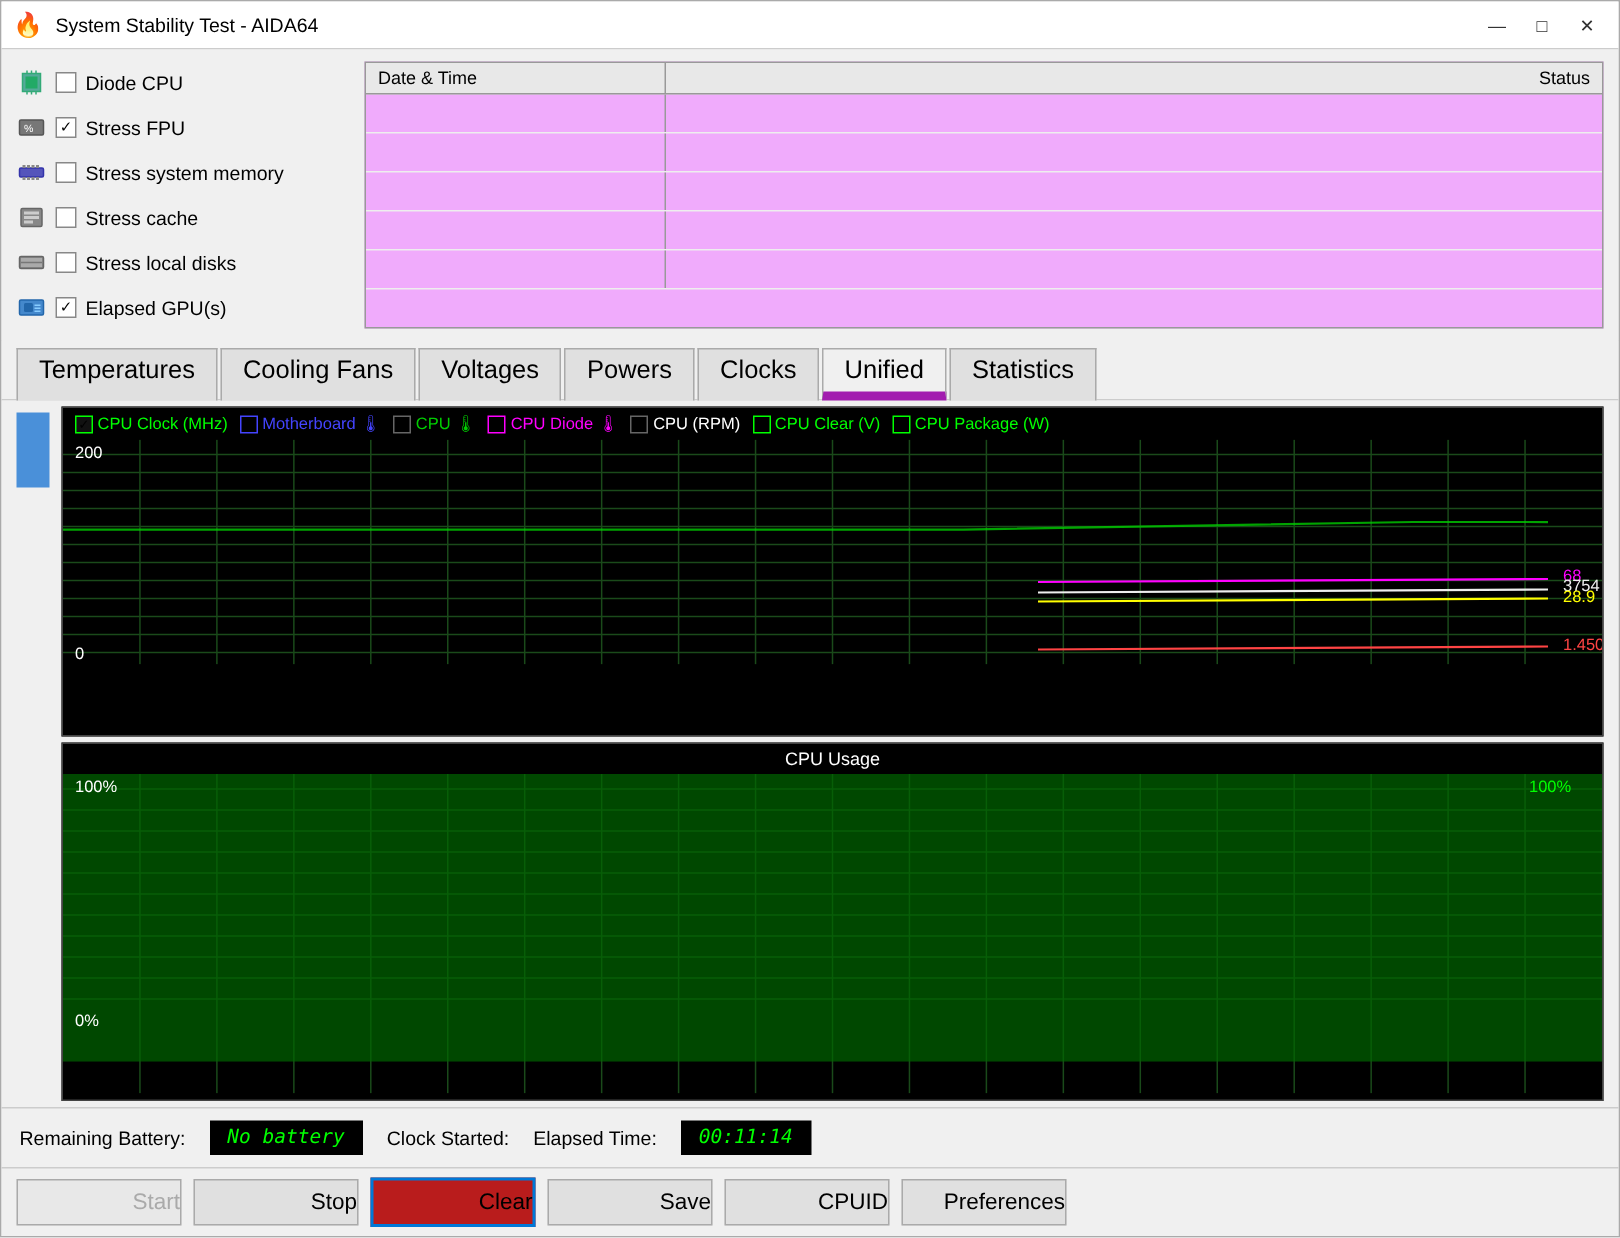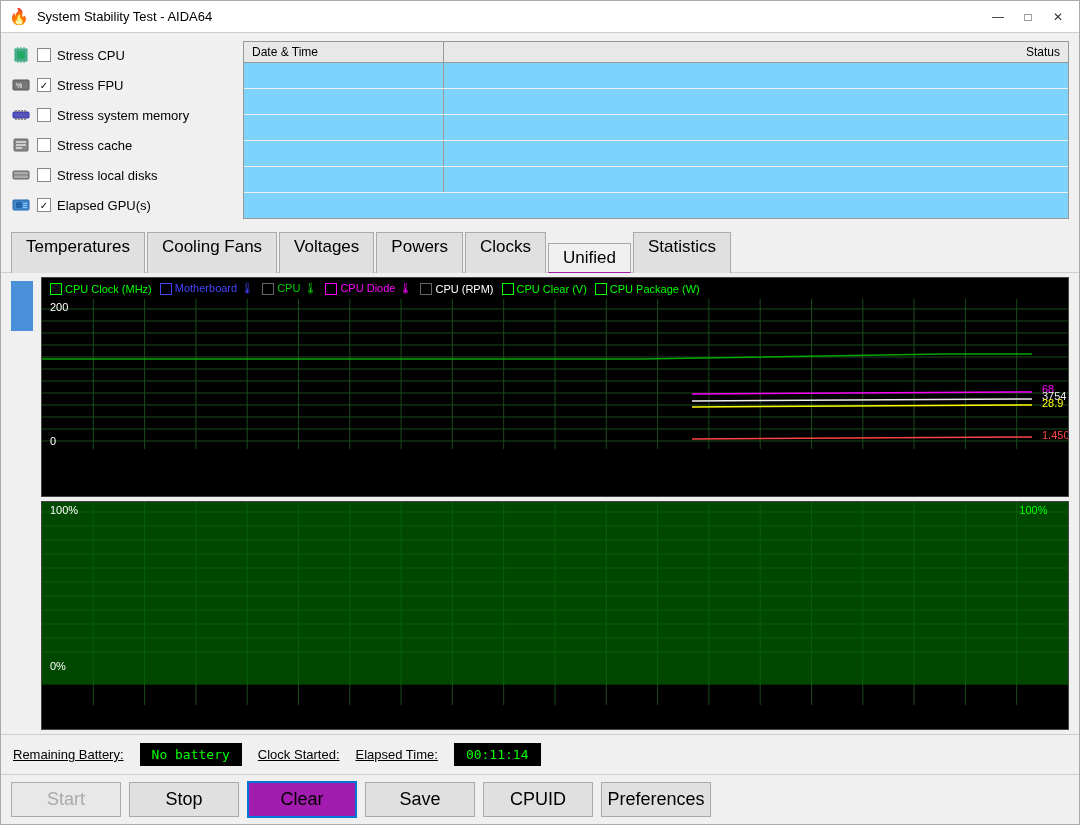--- a/index.html
+++ b/index.html
@@ -105,21 +105,21 @@
     }
     .checkbox-custom.checked {
       background: white;
       color: #000;
     }
 
     
     .log-table {
       flex: 1;
       border: 1px solid #999;
-      background: #7dd3fc;
+      background: #f0abfc;
     }
     .log-table-header {
       display: flex;
       background: #e8e8e8;
       border-bottom: 1px solid #999;
     }
     .log-col-datetime {
       width: 200px;
       padding: 3px 8px;
       border-right: 1px solid #999;
@@ -159,24 +159,23 @@
       border-bottom: none;
       background: #e0e0e0;
       cursor: pointer;
       font-size: 17px;
       margin-right: 2px;
       position: relative;
       top: 1px;
     }
     .tab.active {
       background: #f0f0f0;
-      border-bottom: 1px solid #a21caf;
+      border-bottom: 6px solid #a21caf;
       z-index: 1;
       font-weight: normal;
-      margin-top: 11px;
     }
 
     
     .charts-area {
       display: flex;
       flex: 1;
       background: #f0f0f0;
       padding: 4px 10px;
       gap: 0;
     }
@@ -255,56 +254,56 @@
       background: #f0f0f0;
       padding: 8px 12px;
       display: flex;
       align-items: center;
       gap: 16px;
       border-top: 1px solid #ccc;
     }
     .status-label {
       font-size: 13px;
       font-weight: normal;
-      text-decoration: underline;
     }
     .status-value {
       background: #000;
       color: #00ff00;
       padding: 4px 12px;
       font-size: 13px;
       font-family: monospace;
+      font-style: italic;
     }
 
     
     .bottom-bar {
       background: #f0f0f0;
       padding: 6px 10px;
       display: flex;
       gap: 8px;
       align-items: center;
       border-top: 1px solid #ccc;
     }
     .btn {
       padding: 6px 0;
       min-width: 110px;
-      text-align: center;
+      text-align: right;
       border: 1px solid #aaa;
       background: #e0e0e0;
       cursor: pointer;
-      font-size: 18px;
+      font-size: 15px;
     }
     .btn.disabled {
       color: #aaa;
       cursor: default;
       background: #e8e8e8;
     }
     .btn.active-btn {
       border: 2px solid #0078d7;
-      background: #a21caf;
+      background: #b91c1c;
     }
 
     
     .flame-icon {
       color: #ff6600;
       font-size: 16px;
     }
   </style>
 </head>
 <body>
@@ -333,21 +332,21 @@
               <rect x="5" y="5" width="8" height="8" fill="#2a6"></rect>
               <line x1="6" y1="1" x2="6" y2="3" stroke="#3a7" stroke-width="1"></line>
               <line x1="9" y1="1" x2="9" y2="3" stroke="#3a7" stroke-width="1"></line>
               <line x1="12" y1="1" x2="12" y2="3" stroke="#3a7" stroke-width="1"></line>
               <line x1="6" y1="15" x2="6" y2="17" stroke="#3a7" stroke-width="1"></line>
               <line x1="9" y1="15" x2="9" y2="17" stroke="#3a7" stroke-width="1"></line>
               <line x1="12" y1="15" x2="12" y2="17" stroke="#3a7" stroke-width="1"></line>
             </svg>
         </div>
         <div class="checkbox-custom"></div>
-        <span>Stress CPU</span>
+        <span>Diode CPU</span>
       </div>
 
       <div class="stress-item">
         <div class="stress-icon">
           <svg viewBox="0 0 18 18">
               <rect x="1" y="4" width="16" height="10" rx="1" fill="#777" stroke="#555" stroke-width="1"></rect>
               <text x="4" y="12" font-size="7" fill="white">%</text>
             </svg>
         </div>
         <div class="checkbox-custom checked">✓</div>
@@ -544,20 +543,21 @@
 
             <text x="1000" y="94" fill="#ff00ff" font-size="11">68</text>
             <text x="1000" y="101" fill="#eeeeee" font-size="11">3754</text>
             <text x="1000" y="108" fill="#ffff00" font-size="11">28.9</text>
             <text x="1000" y="140" fill="#ff4444" font-size="11">1.450</text>
           </svg>
         </div>
       </div>
 
       <div class="chart-container" style="flex:1; min-height:180px;">
+        <div class="chart-title">CPU Usage</div>
         <div style="position:relative; background:#000; height:calc(100% - 24px); overflow:hidden;">
           <svg width="100%" height="100%" style="display:block; min-height:170px;">
 
             <line x1="0" y1="10" x2="100%" y2="10" stroke="#1a4a1a" stroke-width="1"></line>
             <line x1="0" y1="24" x2="100%" y2="24" stroke="#1a4a1a" stroke-width="1"></line>
             <line x1="0" y1="38" x2="100%" y2="38" stroke="#1a4a1a" stroke-width="1"></line>
             <line x1="0" y1="52" x2="100%" y2="52" stroke="#1a4a1a" stroke-width="1"></line>
             <line x1="0" y1="66" x2="100%" y2="66" stroke="#1a4a1a" stroke-width="1"></line>
             <line x1="0" y1="80" x2="100%" y2="80" stroke="#1a4a1a" stroke-width="1"></line>
             <line x1="0" y1="94" x2="100%" y2="94" stroke="#1a4a1a" stroke-width="1"></line>

